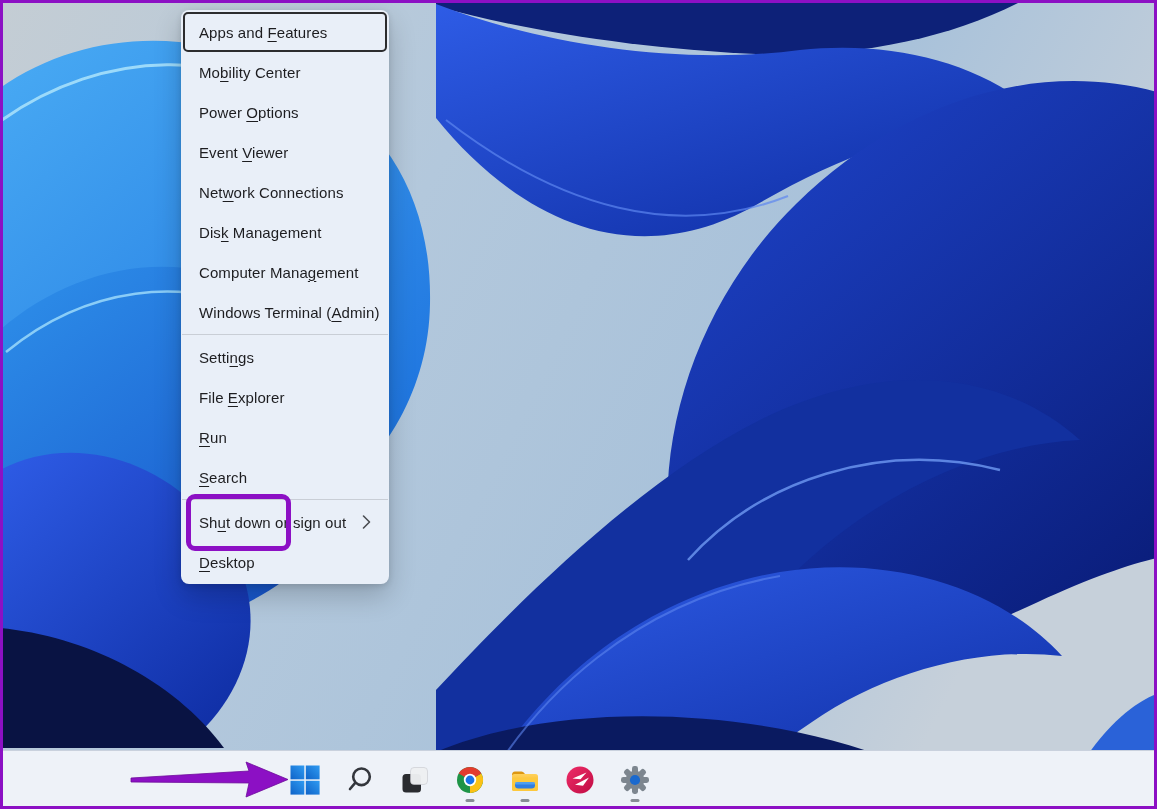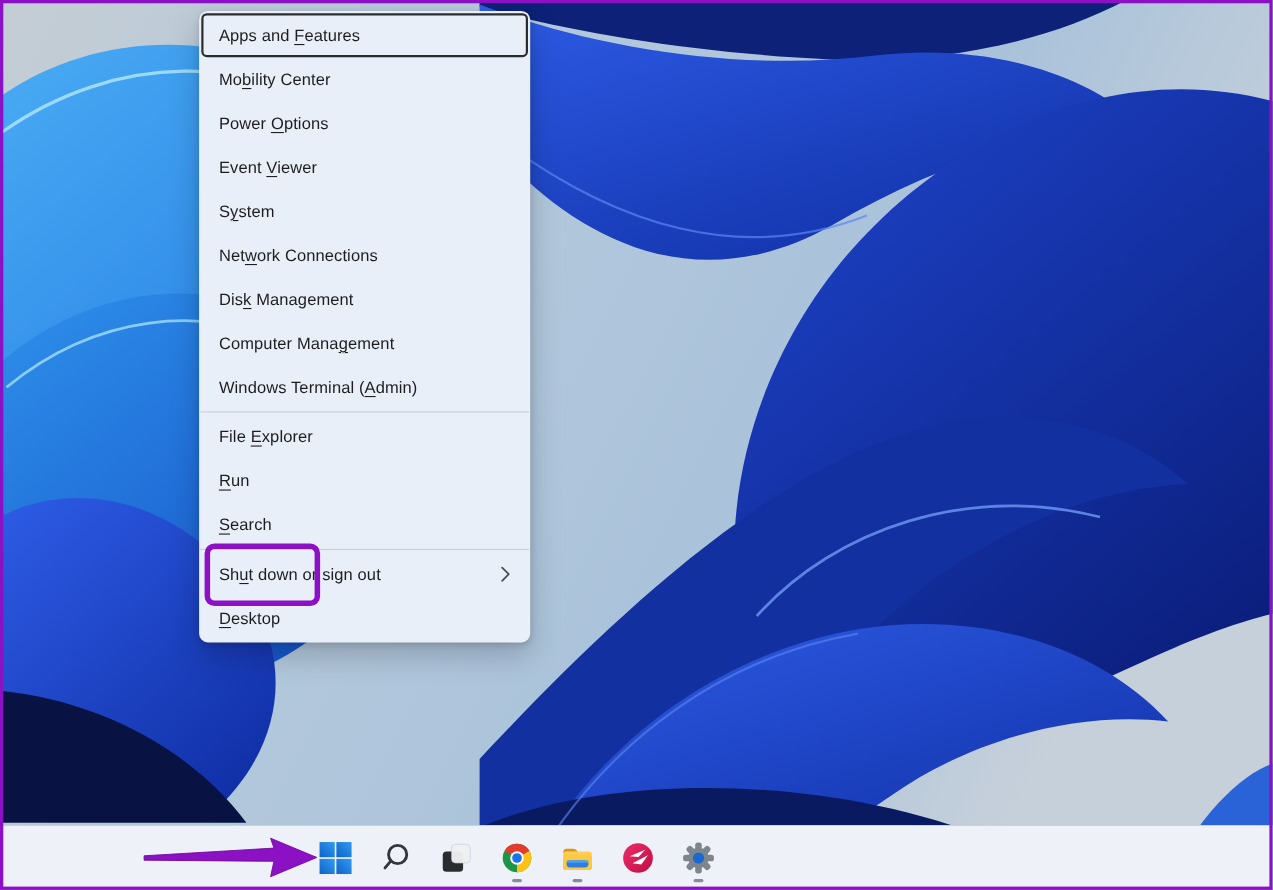--- a/index.html
+++ b/index.html
@@ -6,21 +6,21 @@
   .screen{
     position:relative;width:1157px;height:809px;overflow:hidden;
     font-family:"Liberation Sans","DejaVu Sans",sans-serif;
     background:#b3c8dc;
   }
   .wallpaper{position:absolute;inset:0;z-index:0;}
   .frame-border{position:absolute;inset:0;border:3px solid var(--annot);z-index:50;pointer-events:none;}
 
   
   .context-menu{
-    position:absolute;left:181px;top:10px;width:301px;z-index:20;
+    position:absolute;left:181px;top:10px;width:208px;z-index:20;
     background:var(--menu-bg);
     border-radius:8px;
     padding:2px 0;
     box-shadow:0 12px 28px rgba(0,0,0,.20), 0 2px 6px rgba(0,0,0,.12);
   }
   .menu-item{
     position:relative;height:40px;margin:0 2px;display:flex;align-items:center;
     padding:0 16px;border-radius:5px;cursor:default;
     font-size:15px;color:var(--menu-text);letter-spacing:.1px;
   }
@@ -134,35 +134,35 @@
       <div class="menu-item">
         <span class="menu-label">Mo<span class="mnemonic">b</span>ility Center</span>
       </div>
       <div class="menu-item">
         <span class="menu-label">Power <span class="mnemonic">O</span>ptions</span>
       </div>
       <div class="menu-item">
         <span class="menu-label">Event <span class="mnemonic">V</span>iewer</span>
       </div>
       <div class="menu-item">
-        <span class="menu-label">S<span class="mnemonic">y</span>stem</span>
-      </div>
-      <div class="menu-item">
         <span class="menu-label">Net<span class="mnemonic">w</span>ork Connections</span>
       </div>
       <div class="menu-item">
         <span class="menu-label">Dis<span class="mnemonic">k</span> Management</span>
       </div>
       <div class="menu-item">
         <span class="menu-label">Computer Mana<span class="mnemonic">g</span>ement</span>
       </div>
       <div class="menu-item">
         <span class="menu-label">Windows Terminal (<span class="mnemonic">A</span>dmin)</span>
       </div>
       <div class="menu-separator"></div>
+      <div class="menu-item">
+        <span class="menu-label">Setti<span class="mnemonic">n</span>gs</span>
+      </div>
       <div class="menu-item">
         <span class="menu-label">File <span class="mnemonic">E</span>xplorer</span>
       </div>
       <div class="menu-item">
         <span class="menu-label"><span class="mnemonic">R</span>un</span>
       </div>
       <div class="menu-item">
         <span class="menu-label"><span class="mnemonic">S</span>earch</span>
       </div>
       <div class="menu-separator"></div>

